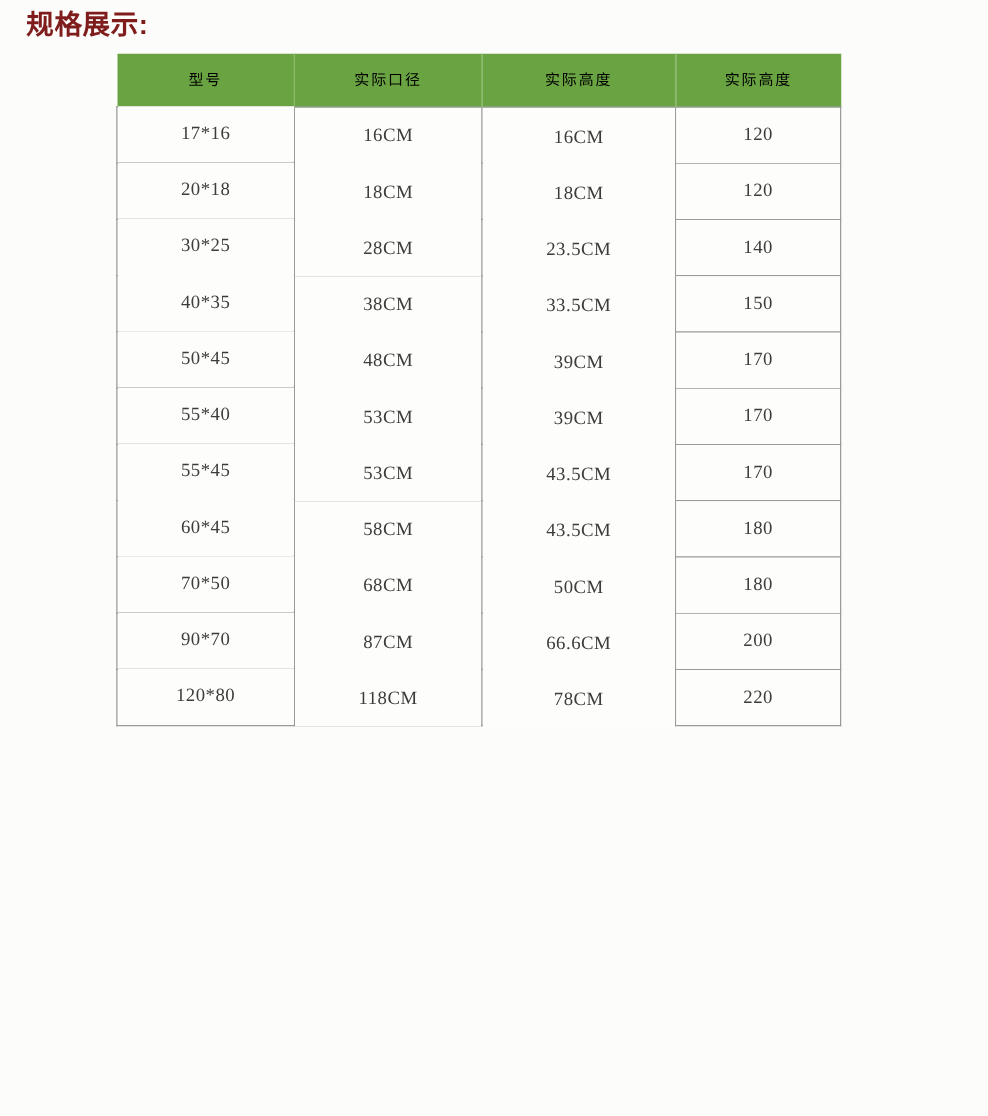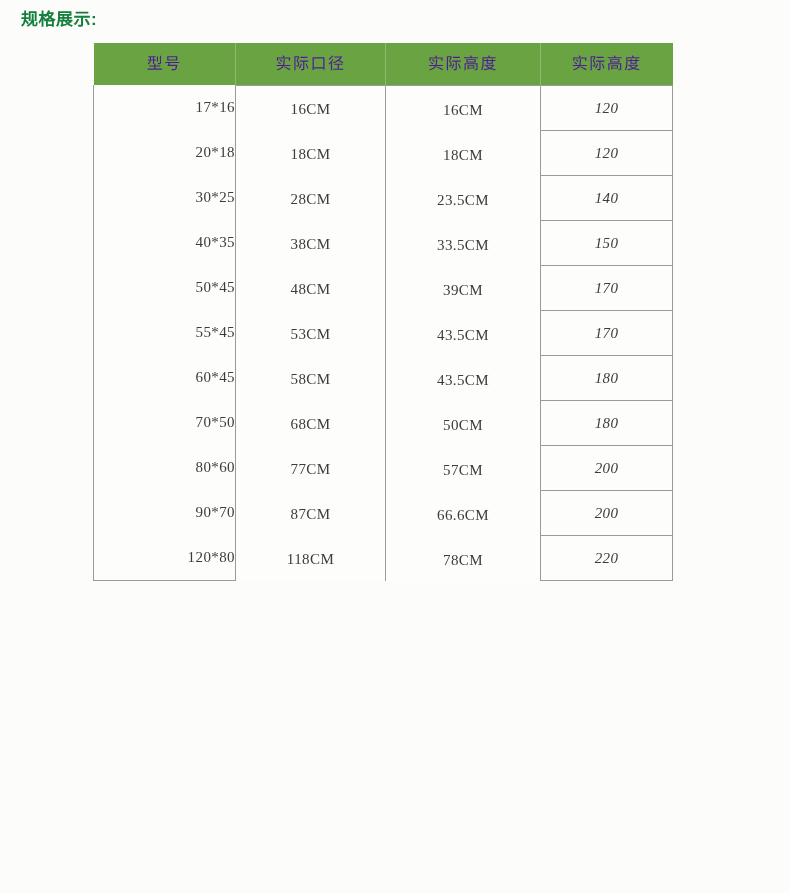--- a/index.html
+++ b/index.html
@@ -15,23 +15,23 @@
     color: #3a3a3a;
     overflow: hidden;
     position: relative;
   }
 
   
   .page-title {
     position: absolute;
     left: 21px;
     top: 7px;
-    font-size: 17px;
+    font-size: 22px;
     font-weight: bold;
-    color: #15803d;
+    color: #7f1d1d;
     letter-spacing: 0.5px;
     line-height: 26px;
     white-space: nowrap;
   }
 
   
   .spec-table-wrap {
     position: absolute;
     left: 93px;
     top: 43px;
@@ -44,22 +44,22 @@
     background: #fdfdfc;
   }
   table.spec-table col.c1 { width: 142px; }
   table.spec-table col.c2 { width: 150px; }
   table.spec-table col.c3 { width: 155px; }
   table.spec-table col.c4 { width: 132px; }
 
   
   thead th {
     background: #6aa442;
-    color: #4c1d95;
-    font-size: 16px;
+    color: #000000;
+    font-size: 12px;
     font-weight: normal;
     height: 42px;
     line-height: 42px;
     padding: 0;
     text-align: center;
     letter-spacing: 1.5px;
     border-right: 1px solid #8cbb6d;
     border-bottom: none;
   }
   thead th:last-child { border-right: none; }
@@ -75,24 +75,24 @@
     border-top: none;
     background: #fdfdfc;
     font-family: "Liberation Serif", "DejaVu Serif", serif;
     letter-spacing: 0.4px;
     vertical-align: middle;
   }
   tbody tr:first-child td { border-top: 1px solid #9a9a9a; }
   tbody td + td { border-left: none; }
 
   
-  tbody td.col-1 { position: relative; top: -1px; text-align: right; }
+  tbody td.col-1 { position: relative; top: -1px; }
   tbody td.col-2 { position: relative; top: 1px; }
   tbody td.col-3 { position: relative; top: 2px; }
-  tbody td.col-4 { position: relative; top: 0px; font-style: italic; }
+  tbody td.col-4 { position: relative; top: 0px; }
   tbody td span.cell-text { display: block; }
 </style>
 </head>
 <body>
 
 <div class="page-title">规格展示:</div>
 
 <div class="spec-table-wrap">
   <table class="spec-table">
     <colgroup>
@@ -175,20 +175,34 @@
           </td>
           <td class="col-3">
             <span class="cell-text">39CM</span>
           </td>
           <td class="col-4">
             <span class="cell-text">170</span>
           </td>
         </tr>
         <tr>
           <td class="col-1">
+            <span class="cell-text">55*40</span>
+          </td>
+          <td class="col-2">
+            <span class="cell-text">53CM</span>
+          </td>
+          <td class="col-3">
+            <span class="cell-text">39CM</span>
+          </td>
+          <td class="col-4">
+            <span class="cell-text">170</span>
+          </td>
+        </tr>
+        <tr>
+          <td class="col-1">
             <span class="cell-text">55*45</span>
           </td>
           <td class="col-2">
             <span class="cell-text">53CM</span>
           </td>
           <td class="col-3">
             <span class="cell-text">43.5CM</span>
           </td>
           <td class="col-4">
             <span class="cell-text">170</span>
@@ -213,34 +227,20 @@
             <span class="cell-text">70*50</span>
           </td>
           <td class="col-2">
             <span class="cell-text">68CM</span>
           </td>
           <td class="col-3">
             <span class="cell-text">50CM</span>
           </td>
           <td class="col-4">
             <span class="cell-text">180</span>
-          </td>
-        </tr>
-        <tr>
-          <td class="col-1">
-            <span class="cell-text">80*60</span>
-          </td>
-          <td class="col-2">
-            <span class="cell-text">77CM</span>
-          </td>
-          <td class="col-3">
-            <span class="cell-text">57CM</span>
-          </td>
-          <td class="col-4">
-            <span class="cell-text">200</span>
           </td>
         </tr>
         <tr>
           <td class="col-1">
             <span class="cell-text">90*70</span>
           </td>
           <td class="col-2">
             <span class="cell-text">87CM</span>
           </td>
           <td class="col-3">

